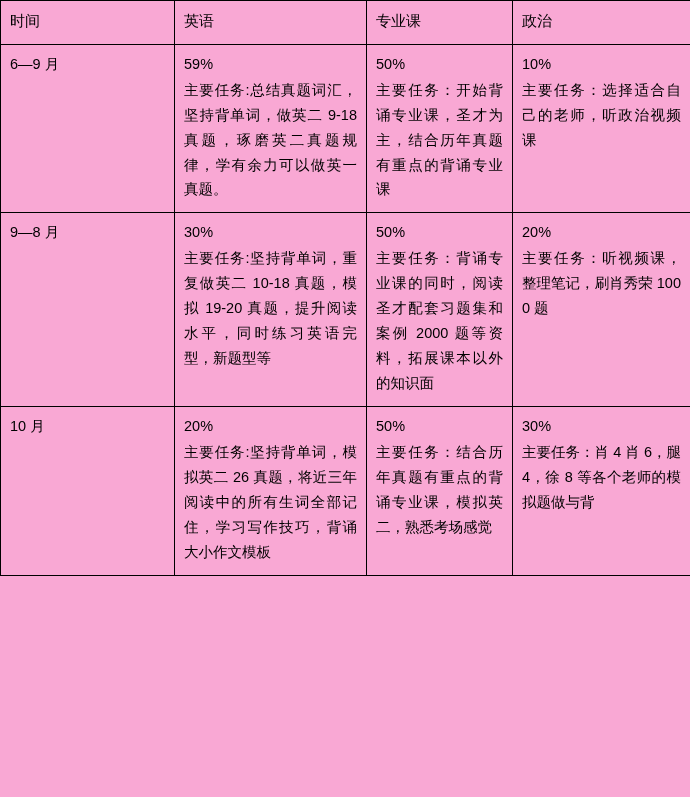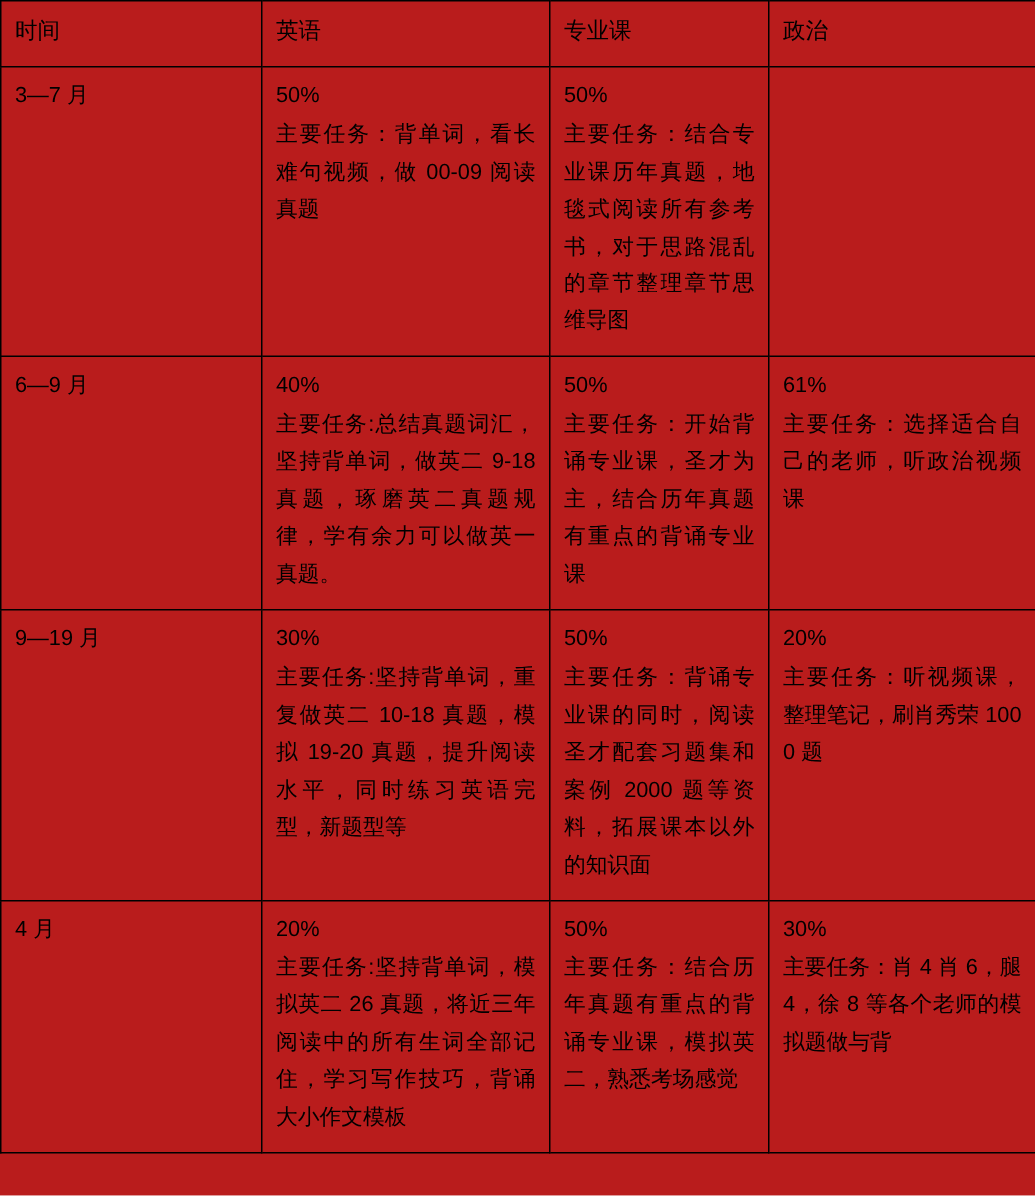--- a/index.html
+++ b/index.html
@@ -9,21 +9,21 @@
   }
   body {
     font-family: "Liberation Sans", sans-serif;
     color: #000000;
   }
   .page {
     width: 690px;
     height: 797px;
     position: relative;
     overflow: hidden;
-    background: #b91c1c;
+    background: #f9a8d4;
   }
   table.plan {
     border-collapse: collapse;
     table-layout: fixed;
     width: 690px;
     margin: 0;
     padding: 0;
   }
   table.plan col.c0 { width: 174px; }
   table.plan col.c1 { width: 192px; }
@@ -80,77 +80,60 @@
           <div class="cell-label">英语</div>
         </td>
         <td>
           <div class="cell-label">专业课</div>
         </td>
         <td>
           <div class="cell-label">政治</div>
         </td>
       </tr>
 
-      <tr>
-        <td>
-          <div class="first-col">3—7 月</div>
-        </td>
-        <td>
-          <div class="pct">50%</div>
-          <div class="task">主要任务：背单词，看长难句视频，做 00-09 阅读真题</div>
-        </td>
-        <td>
-          <div class="pct">50%</div>
-          <div class="task">主要任务：结合专业课历年真题，地毯式阅读所有参考书，对于思路混乱的章节整理章节思维导图</div>
-        </td>
-        <td>
-          <div class="pct"></div>
-          <div class="task"></div>
-        </td>
-      </tr>
 
       <tr>
         <td>
           <div class="first-col">6—9 月</div>
         </td>
         <td>
-          <div class="pct">40%</div>
+          <div class="pct">59%</div>
           <div class="task">主要任务:总结真题词汇，坚持背单词，做英二 9-18 真题，琢磨英二真题规律，学有余力可以做英一真题。</div>
         </td>
         <td>
           <div class="pct">50%</div>
           <div class="task">主要任务：开始背诵专业课，圣才为主，结合历年真题有重点的背诵专业课</div>
         </td>
         <td>
-          <div class="pct">61%</div>
+          <div class="pct">10%</div>
           <div class="task">主要任务：选择适合自己的老师，听政治视频课</div>
         </td>
       </tr>
 
       <tr>
         <td>
-          <div class="first-col">9—19 月</div>
+          <div class="first-col">9—8 月</div>
         </td>
         <td>
           <div class="pct">30%</div>
           <div class="task">主要任务:坚持背单词，重复做英二 10-18 真题，模拟 19-20 真题，提升阅读水平，同时练习英语完型，新题型等</div>
         </td>
         <td>
           <div class="pct">50%</div>
           <div class="task">主要任务：背诵专业课的同时，阅读圣才配套习题集和案例 2000 题等资料，拓展课本以外的知识面</div>
         </td>
         <td>
           <div class="pct">20%</div>
           <div class="task">主要任务：听视频课，整理笔记，刷肖秀荣 1000 题</div>
         </td>
       </tr>
 
       <tr>
         <td>
-          <div class="first-col">4 月</div>
+          <div class="first-col">10 月</div>
         </td>
         <td>
           <div class="pct">20%</div>
           <div class="task">主要任务:坚持背单词，模拟英二 26 真题，将近三年阅读中的所有生词全部记住，学习写作技巧，背诵大小作文模板</div>
         </td>
         <td>
           <div class="pct">50%</div>
           <div class="task">主要任务：结合历年真题有重点的背诵专业课，模拟英二，熟悉考场感觉</div>
         </td>
         <td>

